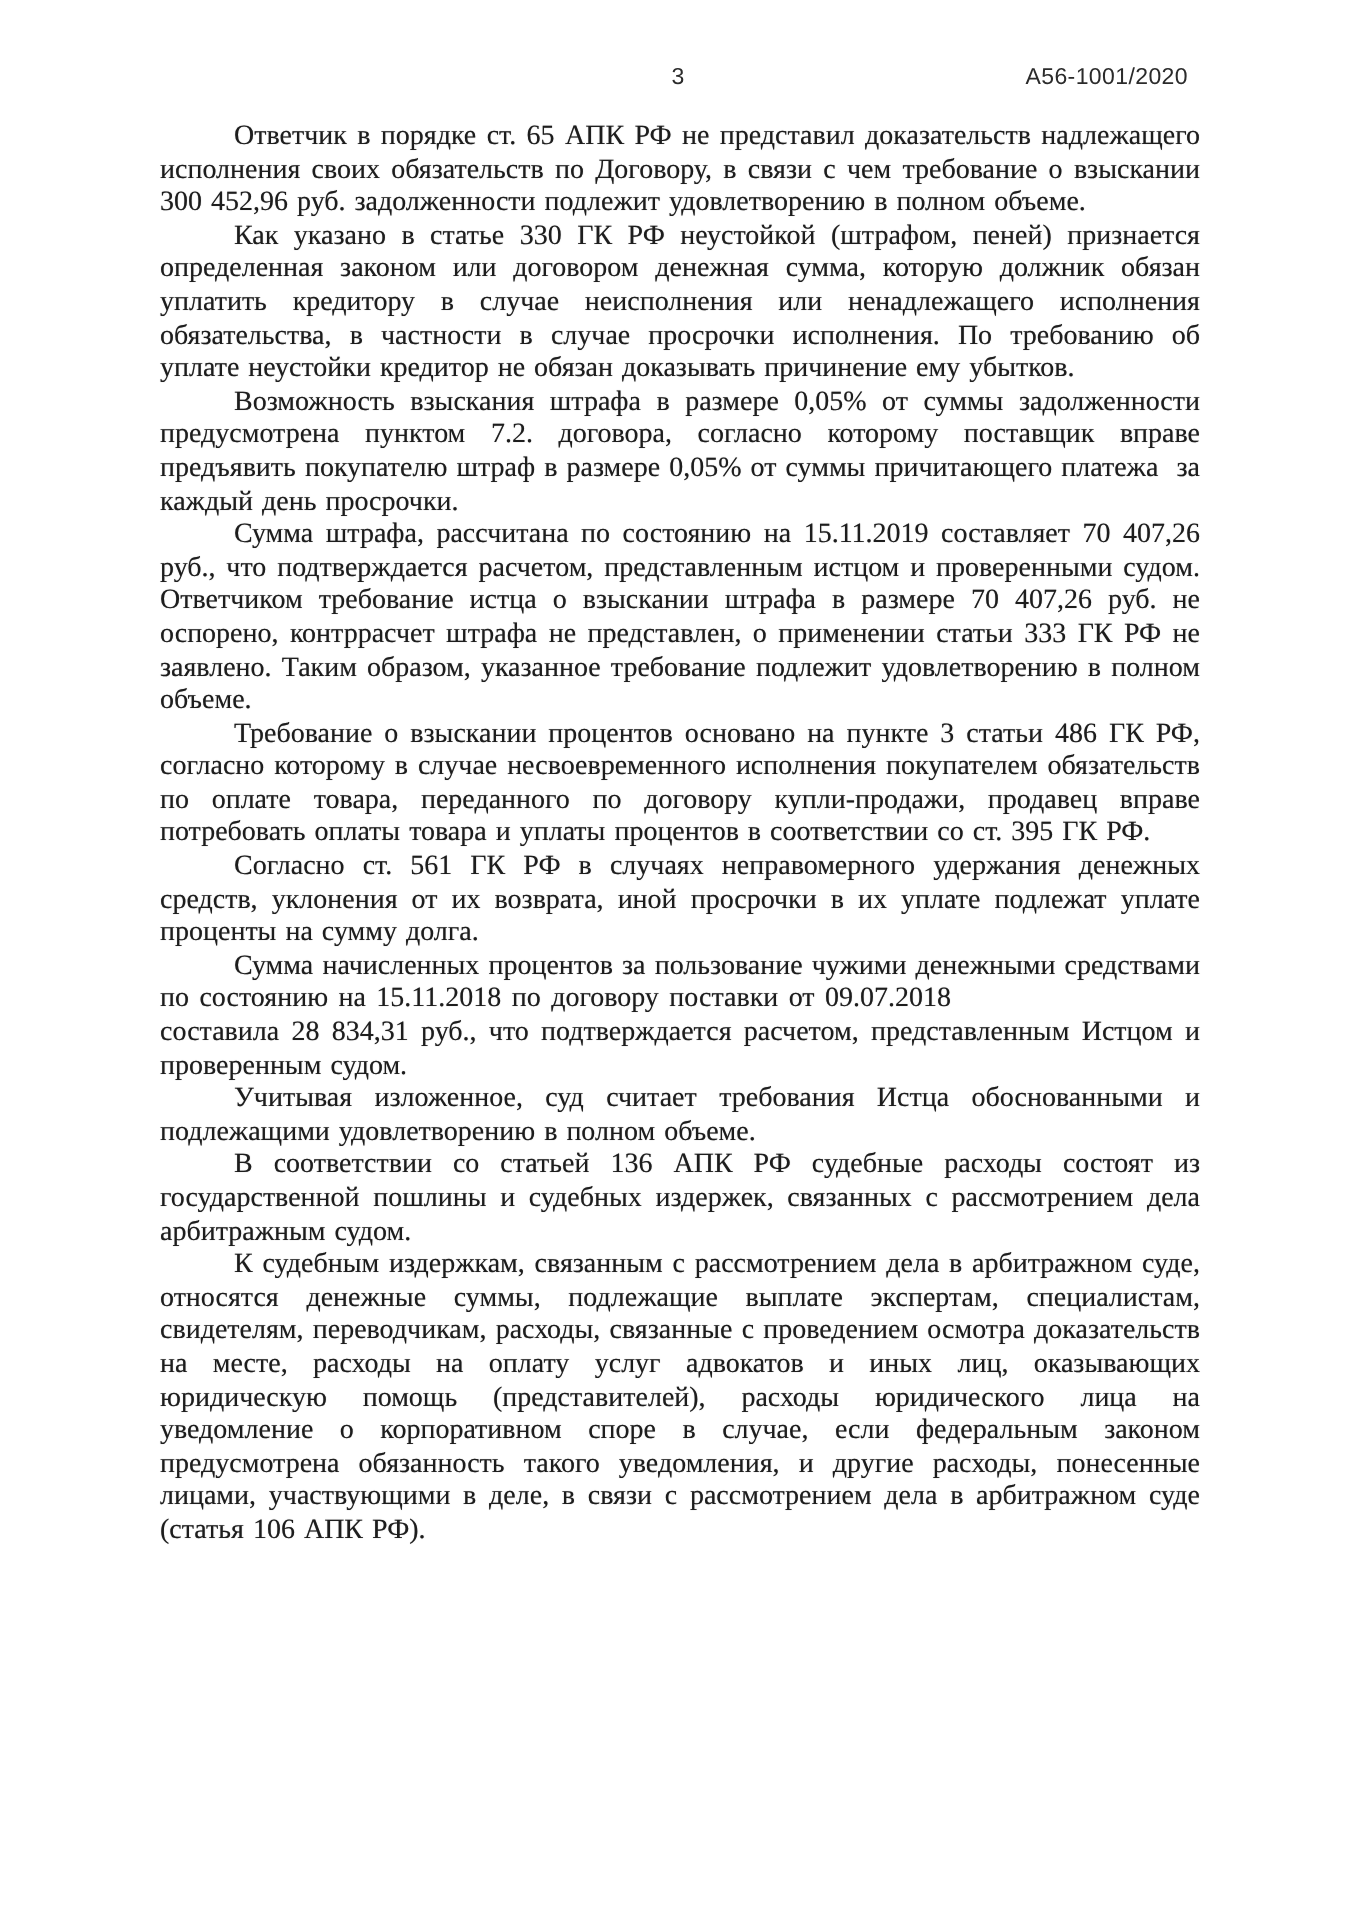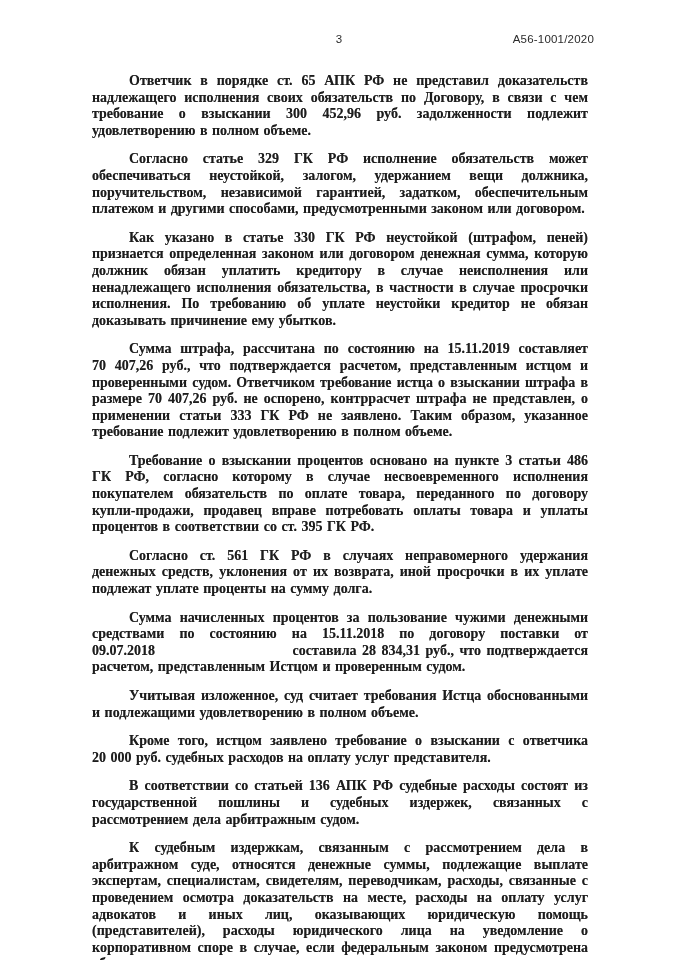--- a/index.html
+++ b/index.html
@@ -41,46 +41,44 @@
   .document-body {
     position: absolute;
     top: 61px;
     left: 80px;
     width: 520px;
     text-align: justify;
     font-size: 14px;
     line-height: 16.6px;
   }
   .document-body p {
-    margin: 12px;
+    margin: 0;
     padding: 0;
     text-indent: 37px;
     word-spacing: 1px;
     
     text-shadow: 0 0 0.4px rgba(30,30,30,0.55);
-    font-weight: bold;
   }
 </style>
 </head>
 <body>
 
 <div class="page">
 
   <div class="page-header">
     <span class="page-number">3</span>
     <span class="case-number">А56-1001/2020</span>
   </div>
 
   <div class="document-body">
     <p>Ответчик в порядке ст. 65 АПК РФ не представил доказательств надлежащего исполнения своих обязательств по Договору, в связи с чем требование о взыскании 300&nbsp;452,96 руб. задолженности подлежит удовлетворению в полном объеме.</p>
-    <p>Согласно статье 329 ГК РФ исполнение обязательств может обеспечиваться неустойкой, залогом, удержанием вещи должника, поручительством, независимой гарантией, задатком, обеспечительным платежом и другими способами, предусмотренными законом или договором.</p>
     <p>Как указано в статье 330 ГК РФ неустойкой (штрафом, пеней) признается определенная законом или договором денежная сумма, которую должник обязан уплатить кредитору в случае неисполнения или ненадлежащего исполнения обязательства, в частности в случае просрочки исполнения. По требованию об уплате неустойки кредитор не обязан доказывать причинение ему убытков.</p>
+    <p>Возможность взыскания штрафа в размере 0,05% от суммы задолженности предусмотрена пунктом 7.2. договора, согласно которому поставщик вправе предъявить покупателю штраф в размере 0,05% от суммы причитающего платежа&nbsp; за каждый день просрочки.</p>
     <p>Сумма штрафа, рассчитана по состоянию на 15.11.2019 составляет 70&nbsp;407,26 руб., что подтверждается расчетом, представленным истцом и проверенными судом. Ответчиком требование истца о взыскании штрафа в размере 70&nbsp;407,26 руб. не оспорено, контррасчет штрафа не представлен, о применении статьи 333 ГК РФ не заявлено. Таким образом, указанное требование подлежит удовлетворению в полном объеме.</p>
     <p>Требование о взыскании процентов основано на пункте 3 статьи 486 ГК РФ, согласно которому в случае несвоевременного исполнения покупателем обязательств по оплате товара, переданного по договору купли-продажи, продавец вправе потребовать оплаты товара и уплаты процентов в соответствии со ст. 395 ГК РФ.</p>
     <p>Согласно ст. 561 ГК РФ в случаях неправомерного удержания денежных средств, уклонения от их возврата, иной просрочки в их уплате подлежат уплате проценты на сумму долга.</p>
     <p>Сумма начисленных процентов за пользование чужими денежными средствами по состоянию на 15.11.2018 по договору поставки от 09.07.2018&nbsp;&nbsp;&nbsp;&nbsp;&nbsp;&nbsp;&nbsp;&nbsp;&nbsp;&nbsp;&nbsp;&nbsp;&nbsp;&nbsp;&nbsp;&nbsp;&nbsp;&nbsp;&nbsp;&nbsp;&nbsp;&nbsp;&nbsp;&nbsp; составила 28&nbsp;834,31 руб., что подтверждается расчетом, представленным Истцом и проверенным судом.</p>
     <p>Учитывая изложенное, суд считает требования Истца обоснованными и подлежащими удовлетворению в полном объеме.</p>
-    <p>Кроме того, истцом заявлено требование о взыскании с ответчика 20&nbsp;000 руб. судебных расходов на оплату услуг представителя.</p>
     <p>В соответствии со статьей 136 АПК РФ судебные расходы состоят из государственной пошлины и судебных издержек, связанных с рассмотрением дела арбитражным судом.</p>
     <p>К судебным издержкам, связанным с рассмотрением дела в арбитражном суде, относятся денежные суммы, подлежащие выплате экспертам, специалистам, свидетелям, переводчикам, расходы, связанные с проведением осмотра доказательств на месте, расходы на оплату услуг адвокатов и иных лиц, оказывающих юридическую помощь (представителей), расходы юридического лица на уведомление о корпоративном споре в случае, если федеральным законом предусмотрена обязанность такого уведомления, и другие расходы, понесенные лицами, участвующими в деле, в связи с рассмотрением дела в арбитражном суде (статья 106 АПК РФ).</p>
   </div>
 
 </div>
 
 </body></html>

